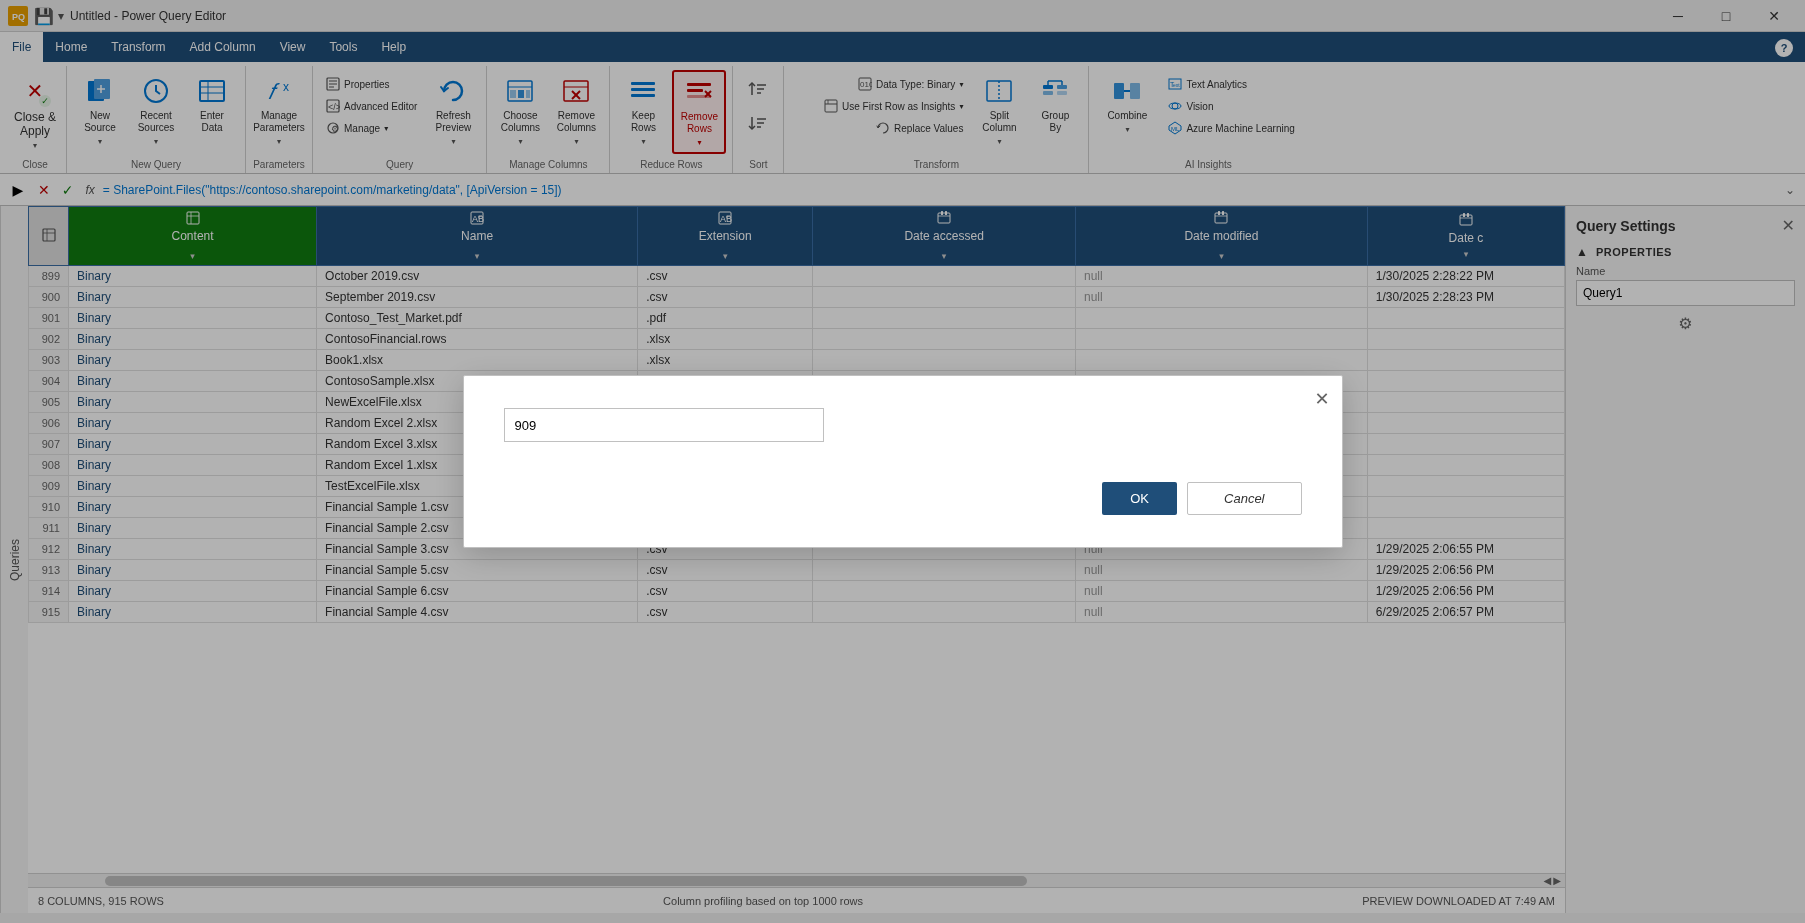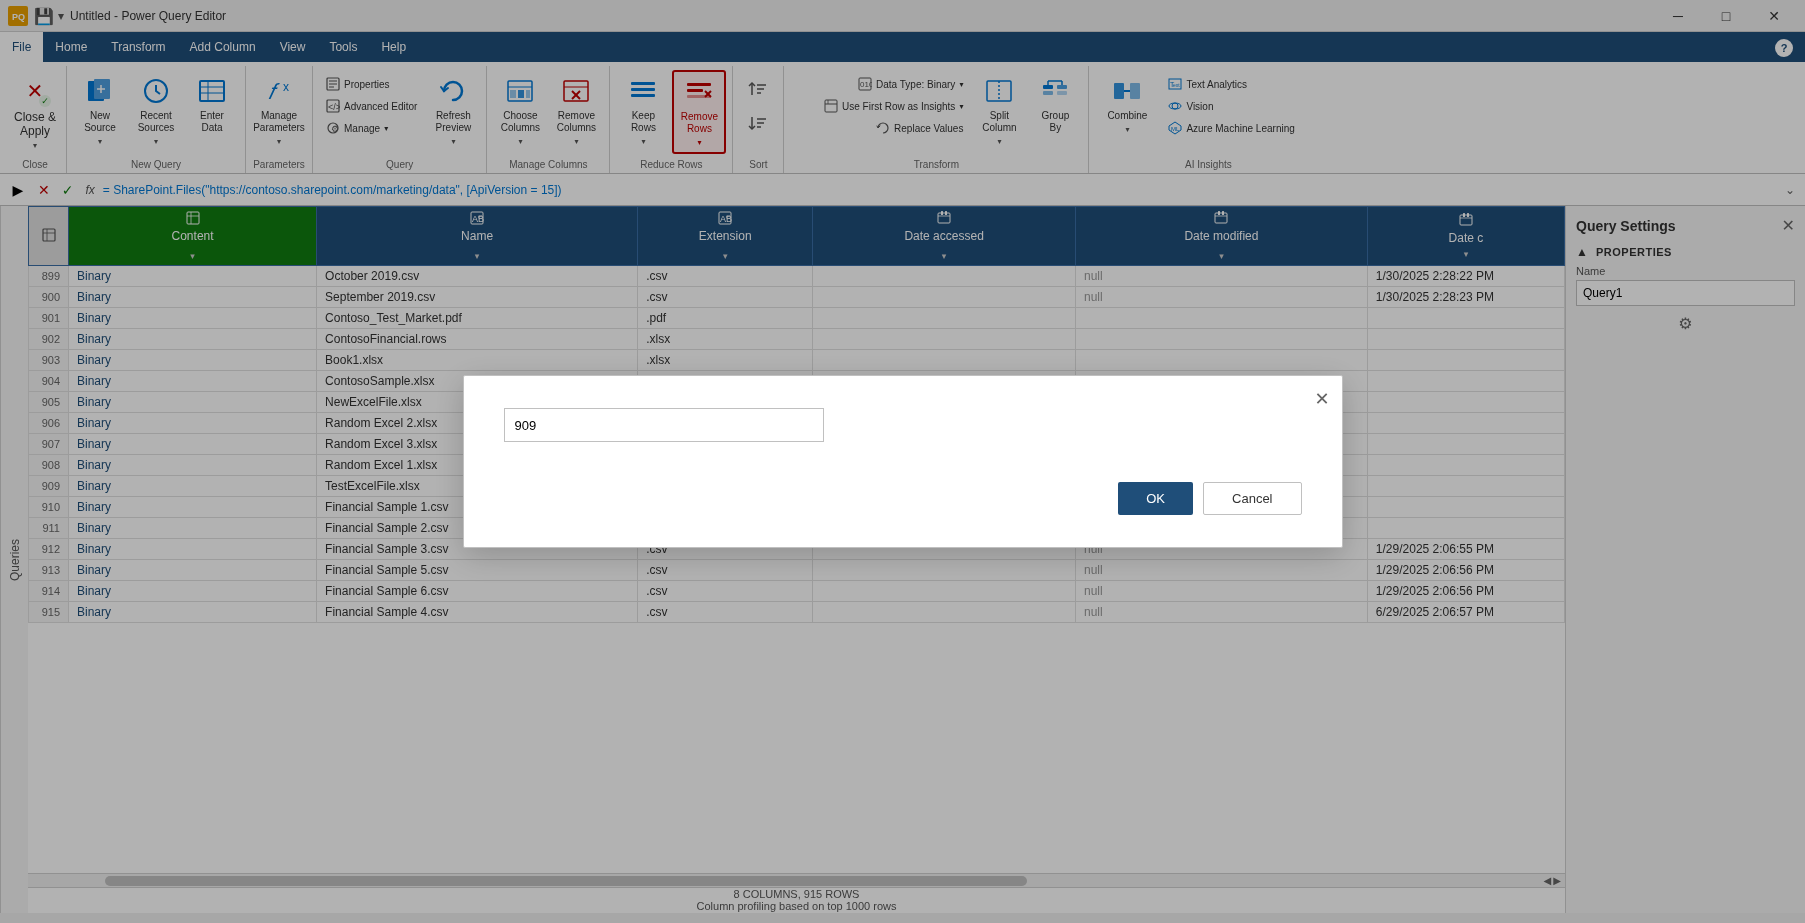--- a/index.html
+++ b/index.html
@@ -239,21 +239,20 @@
     .status-bar {
       height: 26px;
       background: white;
       border-top: 1px solid #d0d0d0;
       display: flex;
       align-items: center;
       padding: 0 10px;
       font-size: 11px;
       color: #555;
       justify-content: space-between;
-      flex-direction: column;
     }
 
     
     .h-scroll {
       height: 14px;
       background: #f0f0f0;
       border-top: 1px solid #d0d0d0;
       display: flex;
       align-items: center;
     }
@@ -307,24 +306,25 @@
       border: none;
       padding: 8px 28px;
       font-size: 13px;
       cursor: pointer;
       border-radius: 2px;
     }
     .modal-cancel {
       background: white;
       color: #333;
       border: 1px solid #c0c0c0;
-      padding: 8px 28px;
+      padding: 8px 36px;
       font-size: 13px;
       cursor: pointer;
       border-radius: 2px;
+      font-style: italic;
     }
 
     
     .ribbon-close-btn {
       display: flex;
       flex-direction: column;
       align-items: center;
       width: 50px;
       min-height: 68px;
       padding: 4px 2px;

